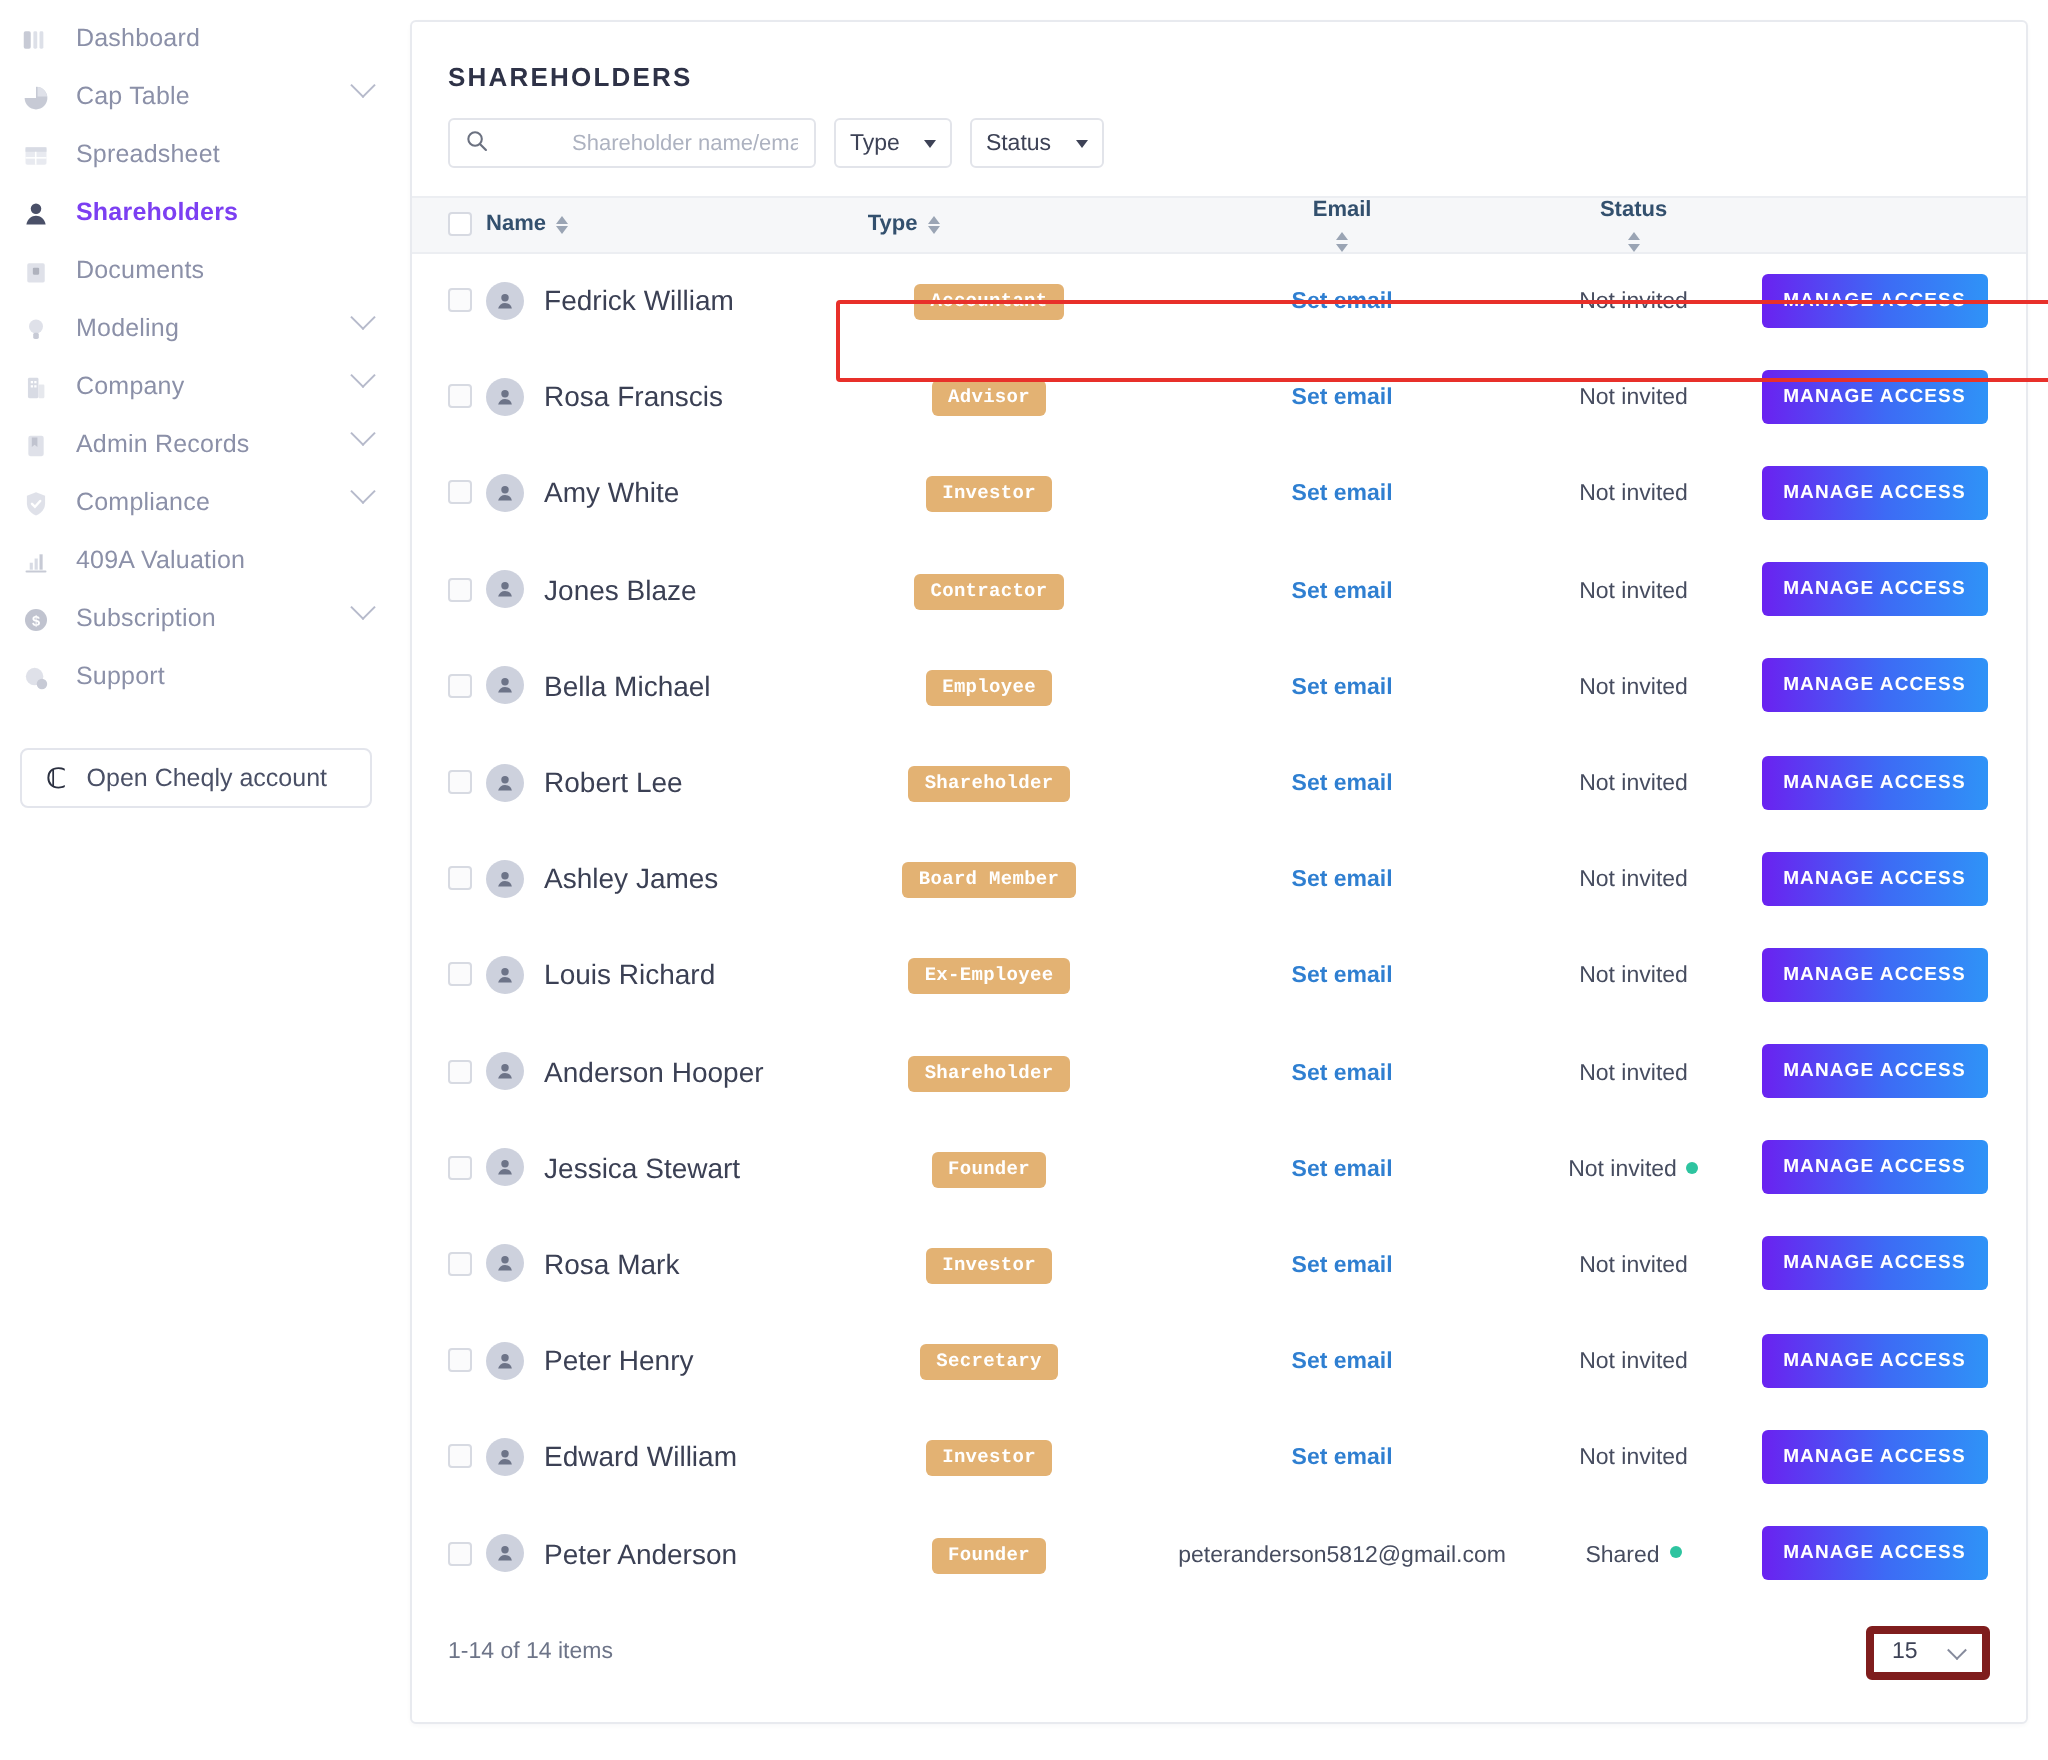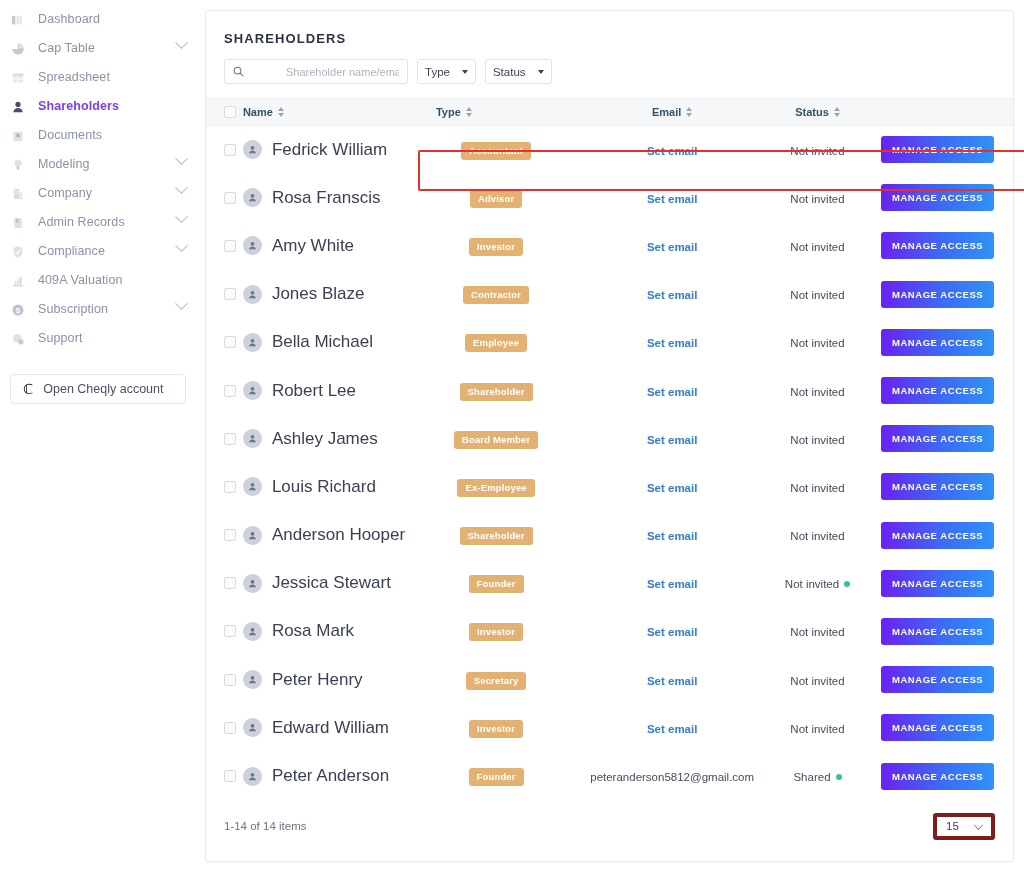--- a/index.html
+++ b/index.html
@@ -140,53 +140,53 @@
   }
   .sort-ico i.up { border-bottom:4px solid #9aa4b4; }
   .sort-ico i.dn { border-top:4px solid #9aa4b4; }
 
   .c-chk  { width: 38px; padding-left: 18px !important; }
   .c-name { width: 198px; }
   .c-type { width: 160px; }
   .c-mail { width: 160px; text-align: center !important; }
   .c-stat { width: 140px; text-align: center !important; }
   .c-act  { width: 135px; }
-  thead th.c-mail .th-inner, thead th.c-stat .th-inner { justify-content:center; }
+  thead th.c-mail .th-inner, thead th.c-stat .th-inner { justify-content:center;flex-direction:column; }
 
   tbody tr { height: 48.2px; }
   tbody td { padding: 0; vertical-align: middle; border: none; }
   tbody td.c-chk { padding-left: 18px; }
 
   .chk {
     width: 12px; height: 12px;
     border: 1px solid #d7dae2; border-radius: 2px;
     background: #fbfbfc; cursor: pointer;
   }
   thead .chk { background:#fff; }
 
   .person { display: flex; align-items: center; gap: 10px; }
   .avatar {
     width: 19px; height: 19px; border-radius: 50%;
     background: #cdd1dd; flex: 0 0 19px;
     display: flex; align-items: center; justify-content: center;
   }
   .avatar svg { display:block; }
-  .pname { font-size: 17px; color: #3b4054; white-space: nowrap; text-align: right; }
+  .pname { font-size: 14px; color: #3b4054; white-space: nowrap; text-align: right; }
 
   .badge {
     display: inline-block;
     background: #e3b273;
     color: #ffffff;
     font-size: 9.5px; font-weight: 600;
     padding: 3px 8px 4px 8px;
     border-radius: 3px;
     letter-spacing: .15px;
     white-space: nowrap;
   }
-  .type-cell { text-align: center; padding-right: 34px !important; }
+  .type-cell { text-align: center; padding-right: 34px !important; font-family: Liberation Mono, monospace; }
 
   .mail-cell { text-align: center; }
   .mail-link {
     font-size: 11.5px; color: #2f7fd1; font-weight: 600;
     text-decoration: none; cursor: pointer;
   }
   .mail-plain { font-size: 11.5px; color: #464c5f; }
 
   .stat-cell { text-align: center; }
   .stat-txt { font-size: 11.5px; color: #464c5f; }

